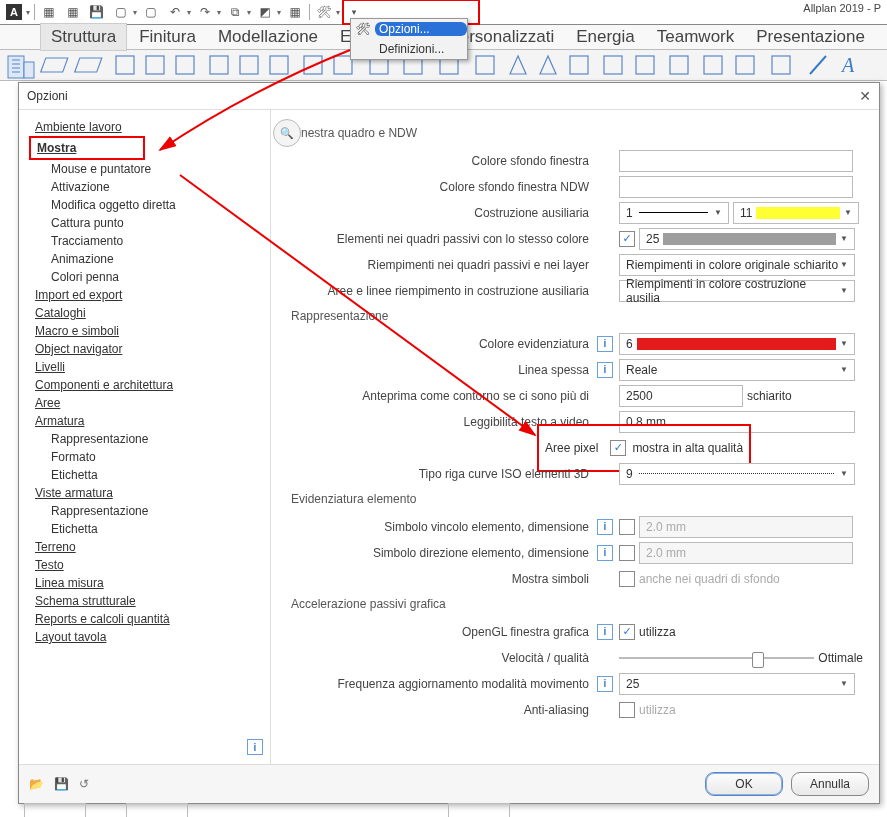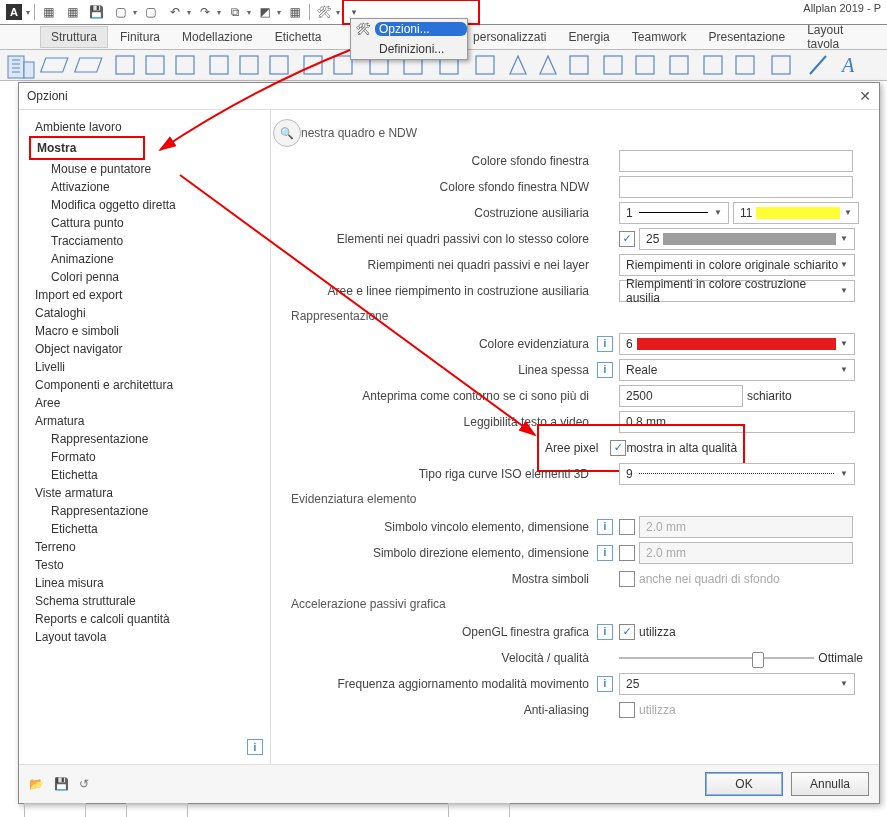--- a/index.html
+++ b/index.html
@@ -3,37 +3,37 @@
 <meta charset="utf-8">
 <style>
   html,body{margin:0;padding:0;font-family:"Segoe UI",Tahoma,sans-serif;font-size:12px;color:#333;background:#fff;}
   body{width:887px;height:817px;overflow:hidden;position:relative;}
   .toolbar{height:24px;display:flex;align-items:center;padding:0 4px;gap:4px;border-bottom:1px solid #888;}
   .toolbar .tb-btn{width:20px;height:20px;display:flex;align-items:center;justify-content:center;color:#555;}
   .toolbar .a-icon{width:16px;height:16px;background:#333;display:flex;align-items:center;justify-content:center;color:#fff;font-weight:bold;font-size:11px;}
   .toolbar-sep{width:1px;height:16px;background:#aaa;}
   .drop{font-size:8px;color:#666;margin-left:-2px;}
   .app-title{position:absolute;right:6px;top:2px;font-size:11px;color:#444;}
-  .menubar{height:24px;display:flex;align-items:center;padding-left:40px;gap:2px;font-size:12px;color:#444;border-bottom:1px solid #bbb;background:#f8f8f8;position:relative;}
+  .menubar{height:24px;display:flex;align-items:center;padding-left:40px;gap:2px;font-size:17px;color:#444;border-bottom:1px solid #bbb;background:#f8f8f8;position:relative;}
   .menubar span{padding:3px 10px;}
   .menubar .sel{background:#e8e8e8;border:1px solid #ccc;}
   .dropdown{position:absolute;left:350px;top:18px;width:116px;background:#f2f2f2;border:1px solid #999;box-shadow:2px 2px 4px rgba(0,0,0,.3);z-index:50;}
   .dropdown-row{display:flex;align-items:center;height:20px;}
   .dropdown-icon{width:24px;display:flex;align-items:center;justify-content:center;}
   .dropdown-text{flex:1;padding:0 4px;border-radius:6px;}
   .dropdown-row.hi .dropdown-text{background:#2a72d8;color:#fff;}
   .ribbon{height:30px;display:flex;align-items:center;padding-left:10px;gap:8px;border-bottom:1px solid #bbb;background:#f4f4f4;}
   .ribbon svg{display:block;}
   .big-icon{position:absolute;left:6px;top:54px;}
   .dialog{position:absolute;left:18px;top:82px;width:860px;height:720px;background:#fff;border:1px solid #888;box-shadow:2px 2px 6px rgba(0,0,0,.3);}
   .dialog-title{height:26px;display:flex;align-items:center;padding:0 8px;justify-content:space-between;border-bottom:1px solid #ddd;}
   .dialog-close{font-size:14px;color:#555;cursor:pointer;}
   .dialog-body{display:flex;height:656px;}
   .tree{width:232px;padding:8px 4px 8px 10px;font-size:12px;color:#333;overflow:hidden;}
-  .tree-item{padding:2px 0 2px 6px;white-space:nowrap;}
+  .tree-item{padding:2px 0 2px 6px;white-space:nowrap;text-decoration:underline;}
   .tree-sub{padding:2px 0 2px 22px;}
   .tree-item.active{border:2px solid #e00;font-weight:bold;padding:3px 6px;width:100px;}
   .tree-sep{position:absolute;left:251px;top:26px;bottom:38px;width:1px;background:#ddd;}
   .search-circle{position:absolute;left:254px;top:36px;width:26px;height:26px;border:1px solid #bbb;border-radius:50%;background:#f4f4f4;display:flex;align-items:center;justify-content:center;font-size:11px;color:#777;}
   .content{flex:1;padding:10px 16px 10px 26px;overflow:hidden;}
   .group-h{font-size:12px;color:#555;margin:6px 0 8px 0;}
   .row{display:flex;align-items:center;height:25px;margin-bottom:1px;}
   .lbl{flex:0 0 298px;text-align:right;padding-right:8px;font-size:12px;color:#444;}
   .info{width:14px;height:14px;border:1px solid #6aa0d8;color:#3a7bc8;font-size:10px;display:flex;align-items:center;justify-content:center;margin-right:6px;font-weight:bold;}
   .info.hidden{visibility:hidden;}
@@ -45,21 +45,21 @@
   .input.disabled{color:#aaa;background:#f6f6f6;}
   .dd-arrow{font-size:8px;color:#555;}
   .swatch{height:12px;flex:1;}
   .line-sample{flex:1;height:1px;background:#000;}
   .aree-box{border:2px solid #e00;padding:14px 6px;display:flex;align-items:center;margin-left:8px;}
   .slider{position:relative;flex:1;height:16px;}
   .slider-track{position:absolute;left:0;right:0;top:7px;height:2px;background:#bbb;}
   .slider-thumb{position:absolute;top:2px;width:10px;height:14px;background:#fff;border:1px solid #888;border-radius:2px;}
   .dialog-footer{position:absolute;left:0;right:0;bottom:0;height:38px;border-top:1px solid #ddd;display:flex;align-items:center;justify-content:space-between;padding:0 10px;background:#f6f6f6;}
   .footer-left{display:flex;gap:10px;color:#777;}
-  .btn{min-width:76px;height:22px;border:1px solid #888;background:linear-gradient(#fdfdfd,#e8e8e8);border-radius:0;display:flex;align-items:center;justify-content:center;font-size:12px;}
+  .btn{min-width:76px;height:22px;border:1px solid #888;background:linear-gradient(#fdfdfd,#e8e8e8);border-radius:9px;display:flex;align-items:center;justify-content:center;font-size:12px;}
   .btn.primary{border-color:#5a86c8;box-shadow:0 0 0 1px #8ab0e8 inset;}
   .footer-right{display:flex;gap:8px;}
   svg.arrow{position:absolute;pointer-events:none;z-index:40;}
   .tabbar-frag{position:absolute;left:24px;bottom:0;height:14px;display:flex;gap:40px;}
   .tabbar-frag div{width:60px;border:1px solid #bbb;border-bottom:none;}
   .info-bottom{position:absolute;left:228px;bottom:48px;}
 </style>
 </head>
 <body>
 
@@ -331,21 +331,21 @@
               <span>0.8 mm</span>
             </div>
           </div>
         </div>
 
       <div class="row">
         <div class="lbl" style="flex-basis:230px;"></div>
         <div class="aree-box">
           <span style="margin-right:12px;">Aree pixel</span>
           <div class="chk">✓</div>
-          <span style="">mostra in alta qualità</span>
+          <span style="margin-left:6px;">mostra in alta qualità</span>
         </div>
       </div>
 
       <div class="row">
           <div class="lbl">Tipo riga curve ISO elementi 3D</div>
           <div class="info hidden">i</div>
         <div class="val">
             <div class="input dd" style="width:222px;">
               <span>9</span>
               <span style="flex:1;border-bottom:1px dotted #333;margin:0 6px;"></span>

